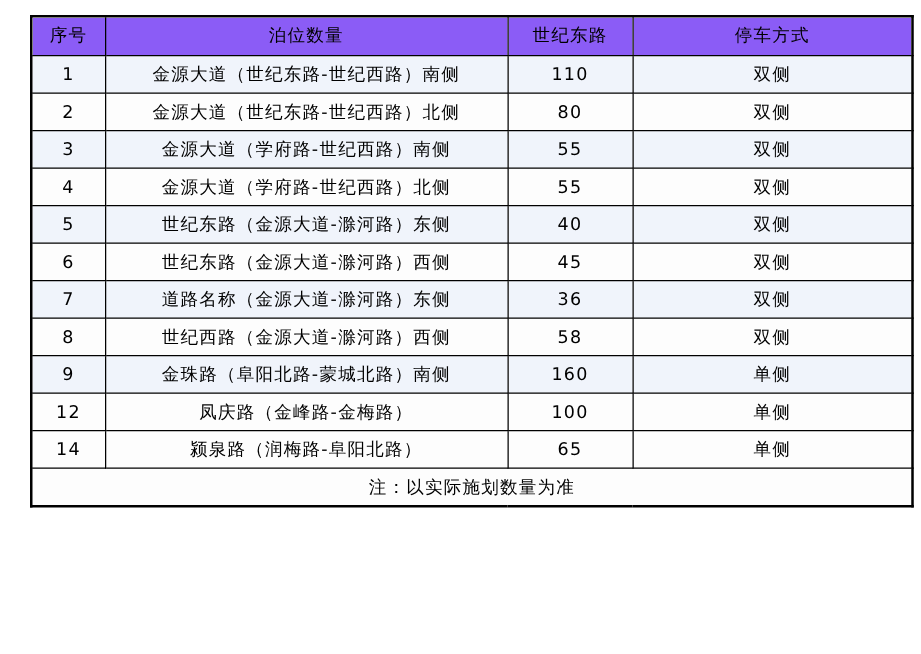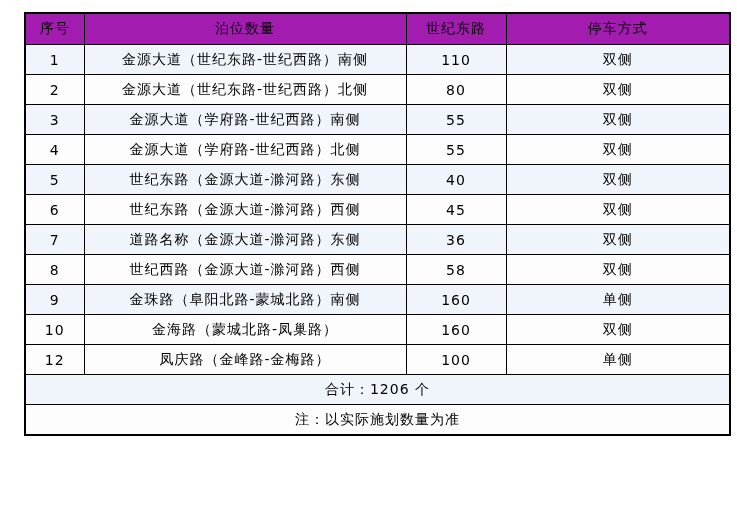--- a/index.html
+++ b/index.html
@@ -30,21 +30,21 @@
     text-align: center;
     vertical-align: middle;
     font-size: 14px;
     font-weight: normal;
     color: #000000;
     letter-spacing: 1px;
     overflow: hidden;
     white-space: nowrap;
   }
   table.parking thead th {
-    background: #a21caf;
+    background: #8b5cf6;
     height: 30px;
   }
   table.parking tr.alt td {
     background: #f0f4fb;
   }
   table.parking tr.plain td {
     background: #fdfdfd;
   }
   col.c-seq  { width: 59px; }
   col.c-name { width: 322px; }
@@ -119,32 +119,29 @@
         <td>58</td>
         <td>双侧</td>
       </tr>
       <tr class="alt">
         <td>9</td>
         <td>金珠路（阜阳北路-蒙城北路）南侧</td>
         <td>160</td>
         <td>单侧</td>
       </tr>
       <tr class="plain">
-        <td>10</td>
-        <td>金海路（蒙城北路-凤巢路）</td>
-        <td>160</td>
-        <td>双侧</td>
-      </tr>
-      <tr class="plain">
         <td>12</td>
         <td>凤庆路（金峰路-金梅路）</td>
         <td>100</td>
         <td>单侧</td>
       </tr>
-      <tr class="alt">
-        <td colspan="4">合计：1206 个</td>
+      <tr class="plain">
+        <td>14</td>
+        <td>颍泉路（润梅路-阜阳北路）</td>
+        <td>65</td>
+        <td>单侧</td>
       </tr>
       <tr class="plain">
         <td colspan="4">注：以实际施划数量为准</td>
       </tr>
     </tbody>
   </table>
 </div>
 
 </body></html>

